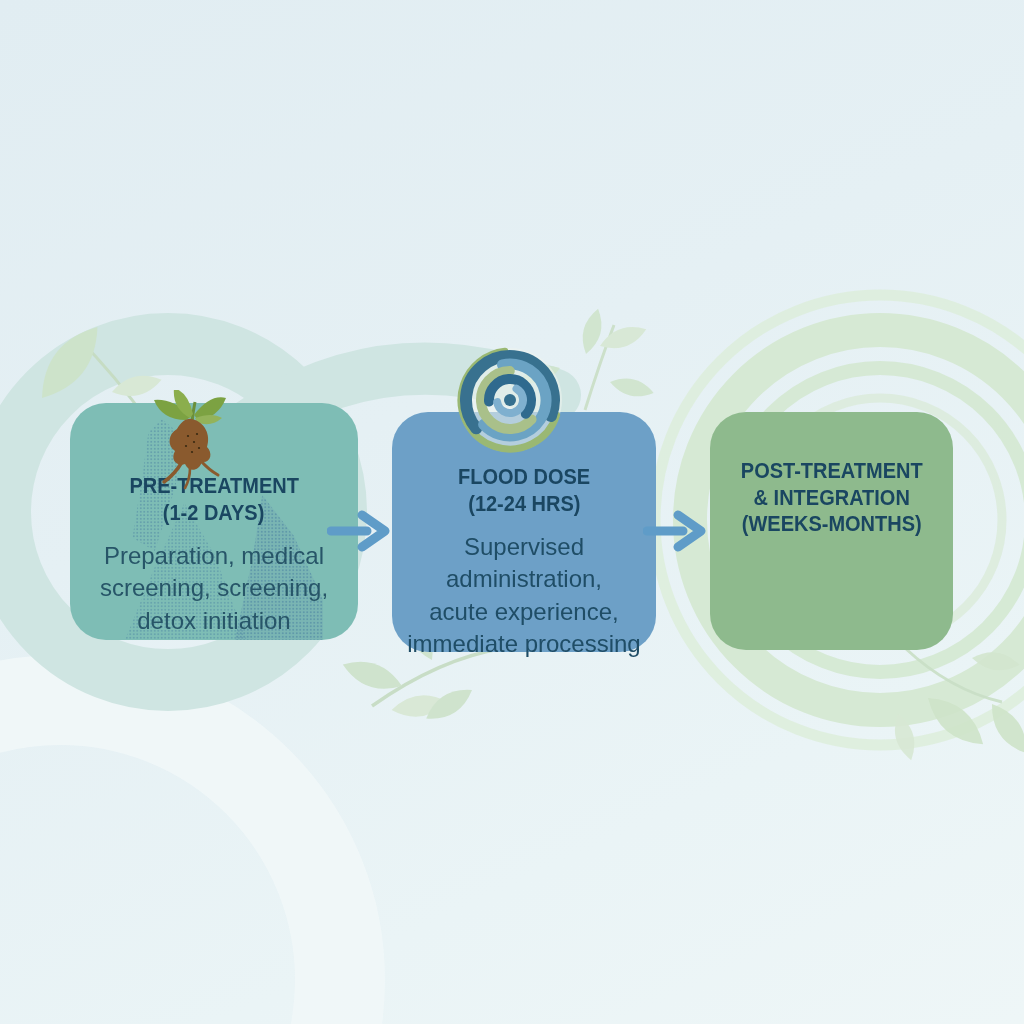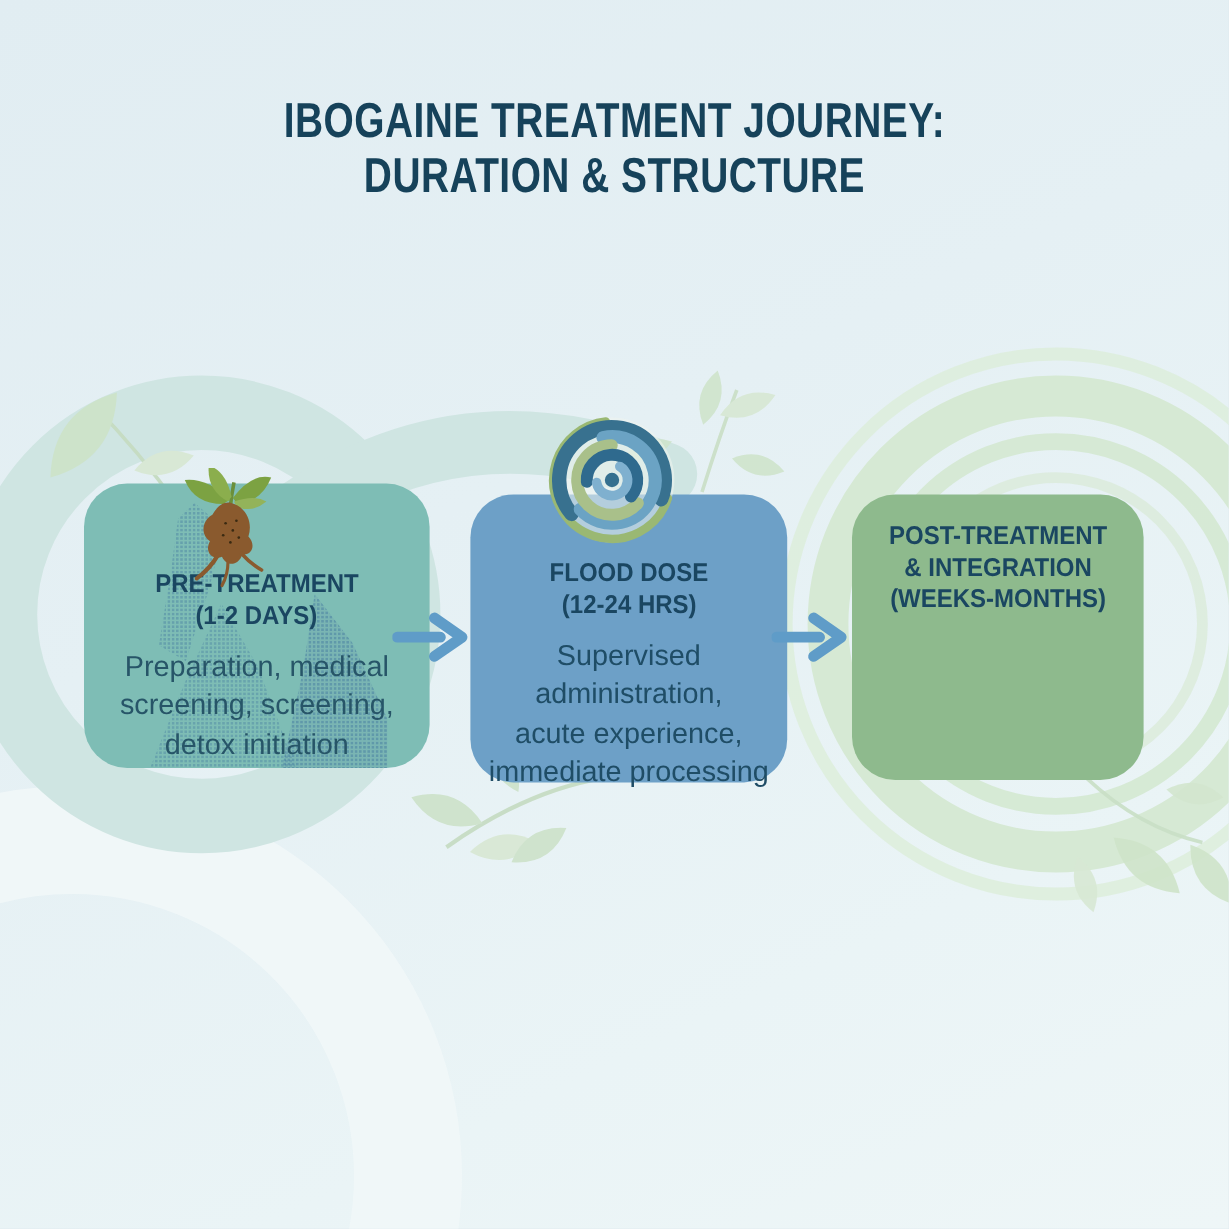--- a/index.html
+++ b/index.html
@@ -20,21 +20,21 @@
   .stage-box{position:absolute;border-radius:36px;z-index:2;}
   .stage-1{left:70px;top:403px;width:288px;height:237px;background:#7ebdb5;}
   .stage-2{left:392px;top:412px;width:264px;height:240px;background:#6da0c7;}
   .stage-3{left:710px;top:412px;width:243px;height:238px;background:#8eba8d;}
   .stage-text{
     position:relative;z-index:2;height:100%;display:flex;flex-direction:column;
     align-items:center;text-align:center;
   }
   .stage-1 .stage-text{padding-top:70px;}
   .stage-2 .stage-text{padding-top:52px;}
-  .stage-3 .stage-text{padding-top:21px;}
+  .stage-3 .stage-text{padding-top:46px;}
   .stage-heading,.stage-duration{
     font-weight:bold;font-size:21.5px;line-height:1.24;color:#1a4661;
     transform:scaleX(.93);transform-origin:50% 50%;white-space:pre-line;
   }
   .stage-desc{
     margin-top:14px;font-size:24px;line-height:1.34;color:#275568;
     white-space:pre-line;
   }
   .stage-2 .stage-desc{color:#1f4d66;}
   
@@ -107,24 +107,20 @@
 
     <g opacity="0.9">
       <path d="M905 648 Q950 690 1002 702" fill="none" stroke="#c9dfc6" stroke-width="3"></path>
       <use href="#leaf" transform="translate(928,698) rotate(40) scale(1.2)" fill="#cfe4c9"></use>
       <use href="#leaf" transform="translate(898,714) rotate(74) scale(0.8)" fill="#d8e8d4"></use>
       <use href="#leaf" transform="translate(972,658) rotate(8) scale(0.8)" fill="#d3e6cf"></use>
       <use href="#leaf" transform="translate(992,704) rotate(55) scale(1.0)" fill="#cfe4c9"></use>
     </g>
   </svg>
 
-  <div class="title">
-    <div class="line">IBOGAINE TREATMENT JOURNEY:</div>
-    <div class="line">DURATION &amp; STRUCTURE</div>
-  </div>
 
   <div class="stage-box stage-1">
     <div class="dots dots-a"></div>
     <div class="dots dots-b"></div>
     <div class="dots dots-c"></div>
     <div class="stage-text">
       <div class="stage-heading">PRE-TREATMENT</div>
       <div class="stage-duration">(1-2 DAYS)</div>
       <div class="stage-desc">Preparation, medical
 screening, screening,

